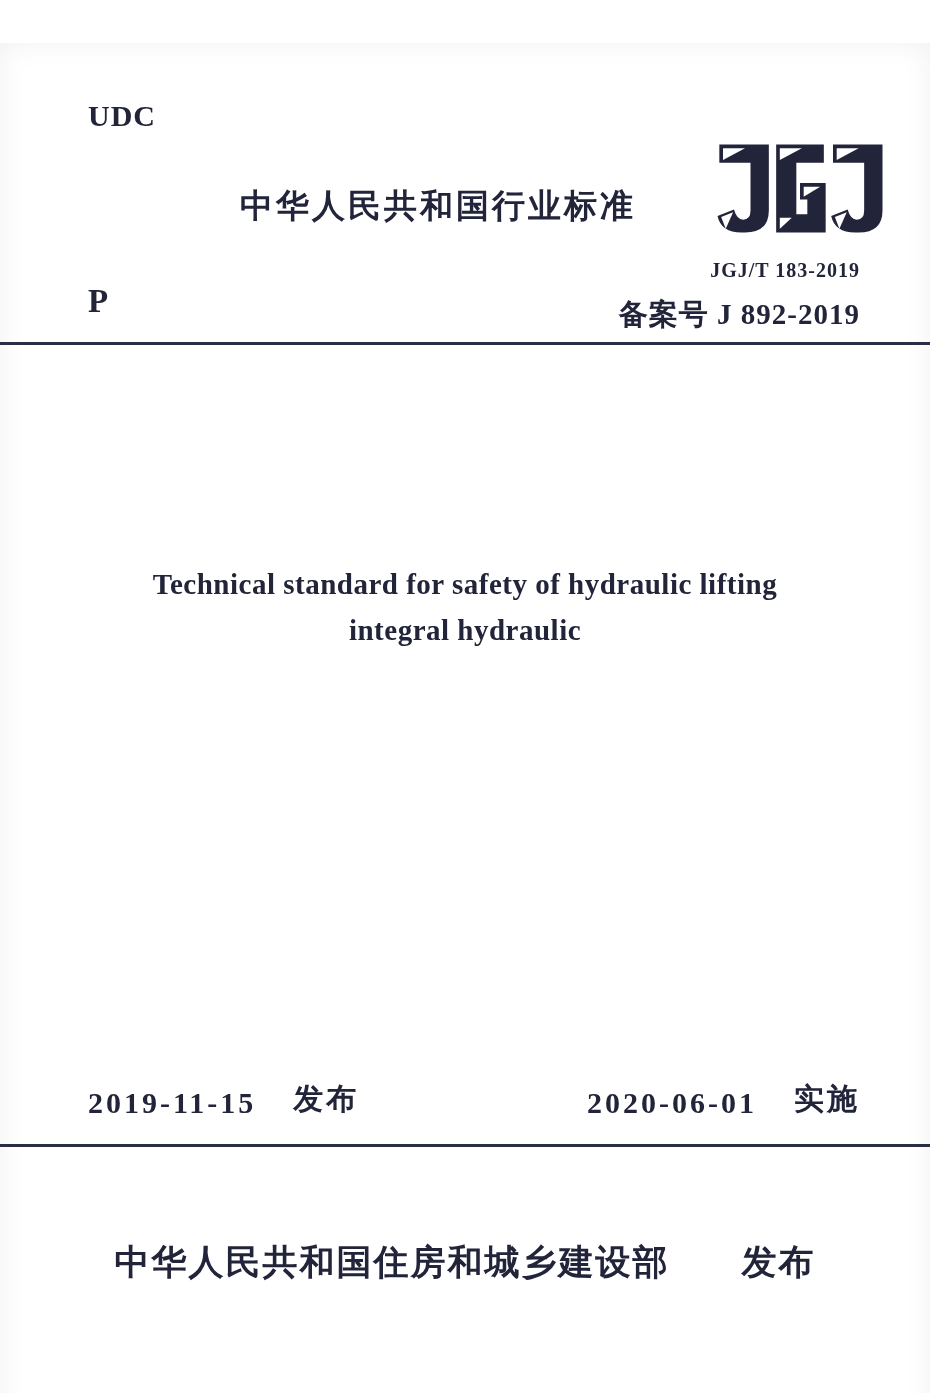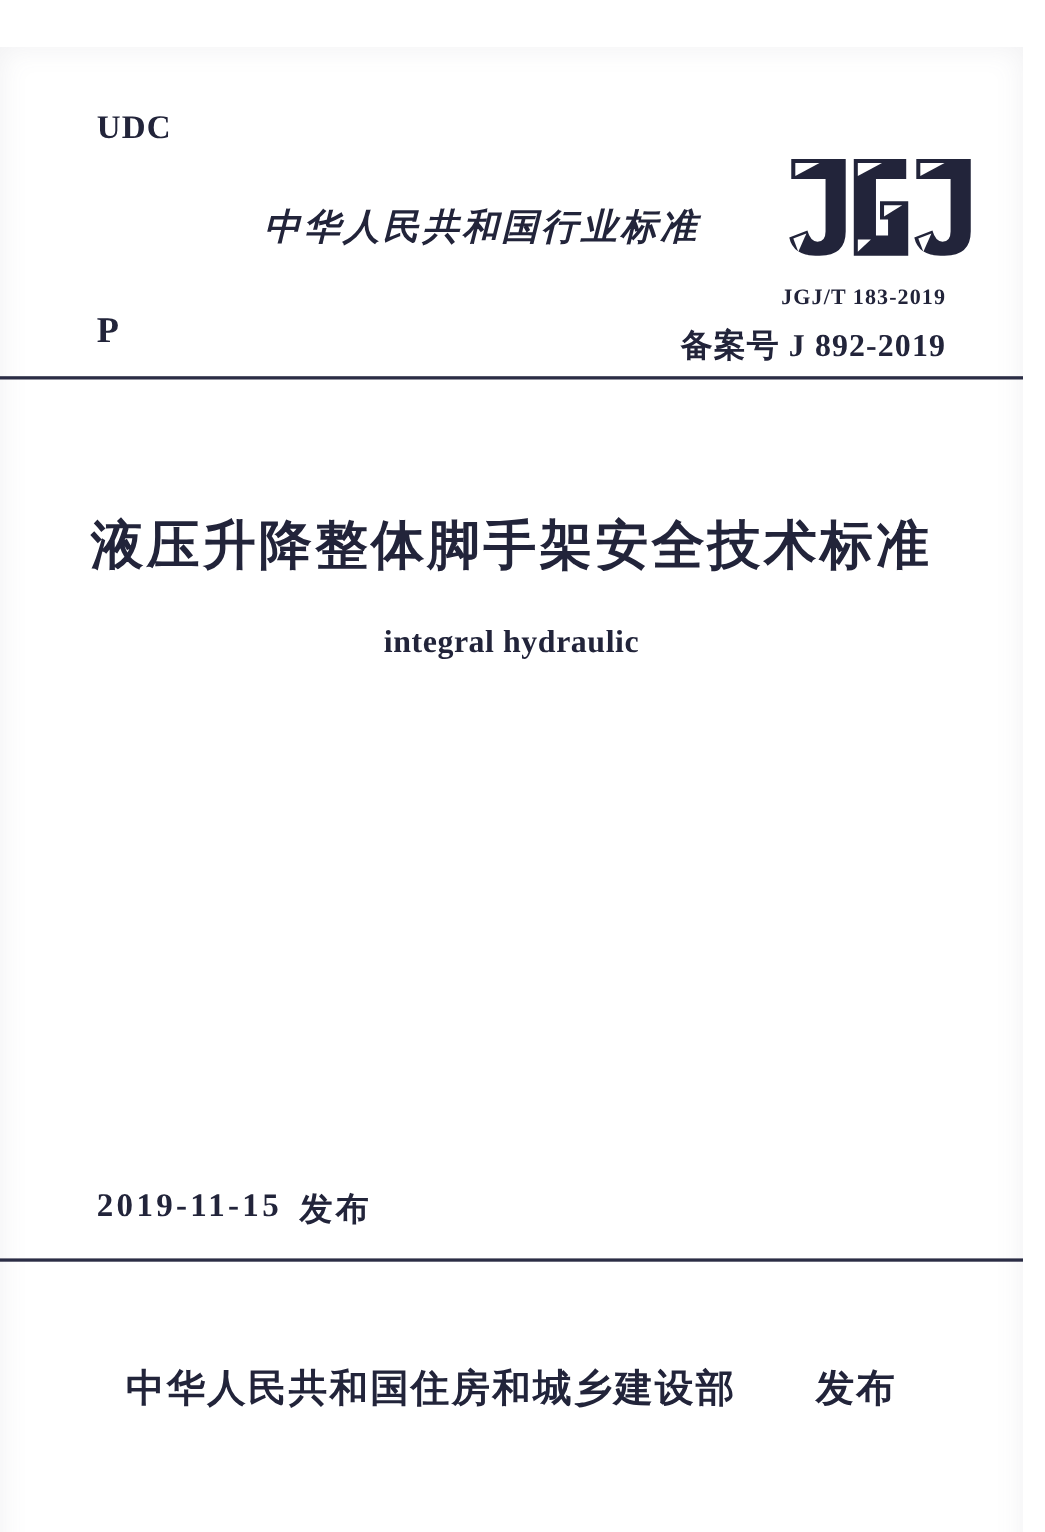--- a/index.html
+++ b/index.html
@@ -14,21 +14,21 @@
     width: 930px;
     height: 1393px;
     background: var(--page-bg);
     color: var(--ink);
     overflow: hidden;
     box-shadow: inset 0 0 26px rgba(110,112,125,0.10);
     font-family: "Liberation Serif", "DejaVu Serif", serif;
     margin-top: 43px;
   }
   .serif  { font-family: "Liberation Serif", "DejaVu Serif", serif; }
-  .heiti  { font-family: "Liberation Sans", "DejaVu Sans", sans-serif; font-style: italic; }
+  .heiti  { font-family: "Liberation Sans", "DejaVu Sans", sans-serif; }
 
   .udc {
     position: absolute; left: 88px; top: 56px;
     font-weight: bold; font-size: 30px; letter-spacing: 1px;
   }
   .std-type {
     position: absolute; left: 240px; top: 141px;
     font-weight: bold; font-size: 33px; letter-spacing: 3px;
   }
   .logo {
@@ -66,21 +66,21 @@
     position: absolute; left: 0; right: 0; top: 518px;
     text-align: center;
     font-weight: 600; font-size: 29px; line-height: 46px;
     letter-spacing: 0.5px;
   }
 
   .dates {
     position: absolute; left: 88px; right: 70px; top: 1036px;
     display: flex; justify-content: space-between; align-items: baseline;
   }
-  .date-item { display: flex; gap: 16px; align-items: flex-start; }
+  .date-item { display: flex; gap: 37px; align-items: flex-end; }
   .date-num   { font-weight: bold; font-size: 30px; letter-spacing: 3px; }
   .date-label {
     font-family: "Liberation Sans", "DejaVu Sans", sans-serif;
     font-weight: bold; font-size: 30px; letter-spacing: 3px;
   }
 
   .publisher {
     position: absolute; left: 0; right: 0; top: 1196px;
     display: flex; justify-content: center; align-items: baseline; gap: 72px;
     font-family: "Liberation Sans", "DejaVu Sans", sans-serif;
@@ -118,30 +118,34 @@
   </svg>
 
   <div class="std-no serif">JGJ/T 183-2019</div>
 
   <div class="record-no serif">备案号 J 892-2019</div>
 
   <div class="p-code serif">P</div>
 
   <div class="rule rule-top"></div>
 
-  <h1 class="title-cn serif">液压升降整体脚手架安全技术标准</h1>
 
   <div class="title-en serif">
+    <div>Technical standard for safety of hydraulic lifting</div>
     <div>integral hydraulic</div>
   </div>
 
   <div class="dates">
     <div class="date-item">
       <span class="date-num">2019-11-15</span>
       <span class="date-label">发布</span>
+    </div>
+    <div class="date-item">
+      <span class="date-num">2020-06-01</span>
+      <span class="date-label">实施</span>
     </div>
   </div>
 
   <div class="rule rule-bottom"></div>
 
   <div class="publisher">
     <span>中华人民共和国住房和城乡建设部</span>
     <span>发布</span>
   </div>
 

